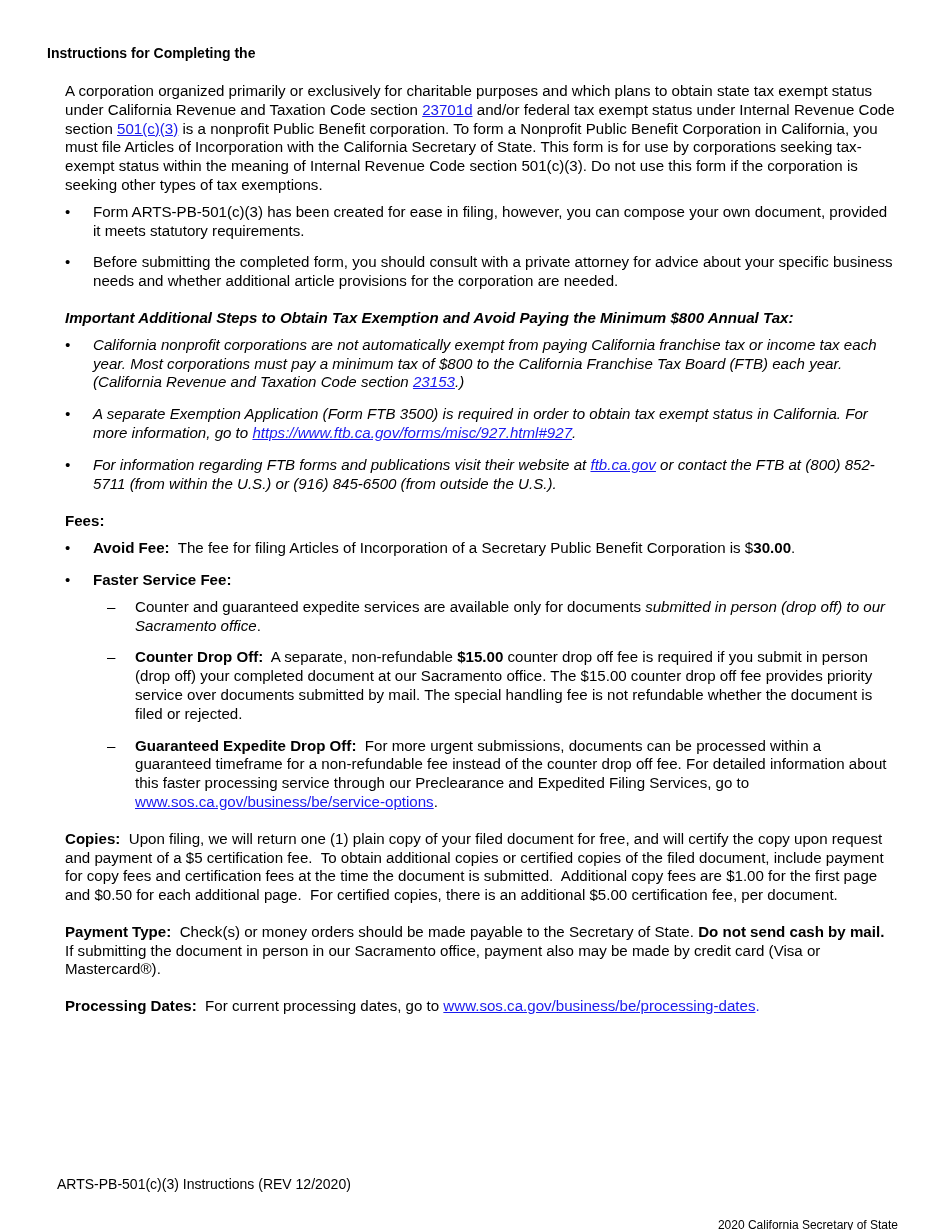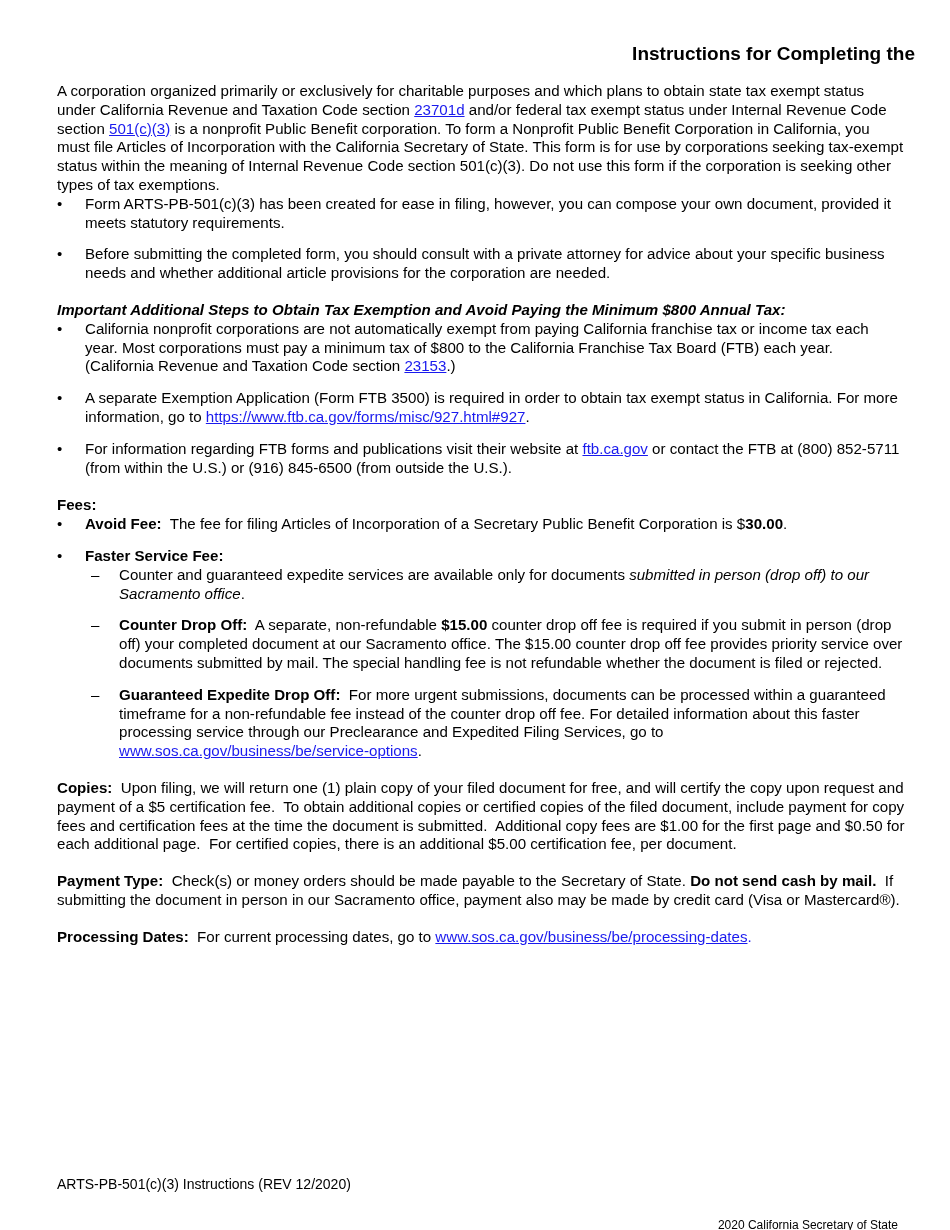--- a/index.html
+++ b/index.html
@@ -2,35 +2,35 @@
 <html><head>
   <meta charset="utf-8">
   <style>
     html, body { margin: 0; padding: 0; background: #ffffff; }
     body {
       width: 950px; height: 1230px; position: relative; overflow: hidden;
       font-family: "Liberation Sans", sans-serif; color: #000000;
     }
     .page { position: absolute; left: 57px; top: 0; width: 848px; }
     .title {
-      text-align: right; font-weight: bold; font-size: 19px; line-height: 23px;
+      text-align: left; font-weight: bold; font-size: 14px; line-height: 23px;
       margin: 42px 0 0 -10px; width: 868px;
     }
-    p, li { font-size: 15.1px; line-height: 18.8px; margin: 0; }
+    p, li { font-size: 15.1px; line-height: 18.8px; margin: 8px; }
     .intro { margin-top: 17px; }
     a.link { color: #1a1aee; text-decoration: underline; }
     ul.bullets { list-style: none; margin: 0; padding: 0; }
     ul.bullets > li { position: relative; padding-left: 28px; }
     ul.bullets > li::before {
       content: "\2022"; position: absolute; left: 0; top: 0; font-size: 15px;
     }
     .b1 { margin-top: 19px; }
     .gap { margin-top: 13px; }
     .important { margin-top: 18px; font-weight: bold; font-style: italic; }
-    .b2 { margin-top: 18px; }
+    .b2 { margin-top: 18px; font-style: italic; }
     .fees-head { margin-top: 19px; font-weight: bold; }
     .b3 { margin-top: 15px; }
     ul.dashes { list-style: none; margin: 0; padding: 0; }
     ul.dashes > li { position: relative; padding-left: 62px; }
     ul.dashes > li::before { content: "\2013"; position: absolute; left: 34px; top: 0; }
     .d-first { margin-top: 15px; }
     .d-gap { margin-top: 13px; }
     .copies { margin-top: 18px; }
     .payment { margin-top: 18px; }
     .processing { margin-top: 18px; }

